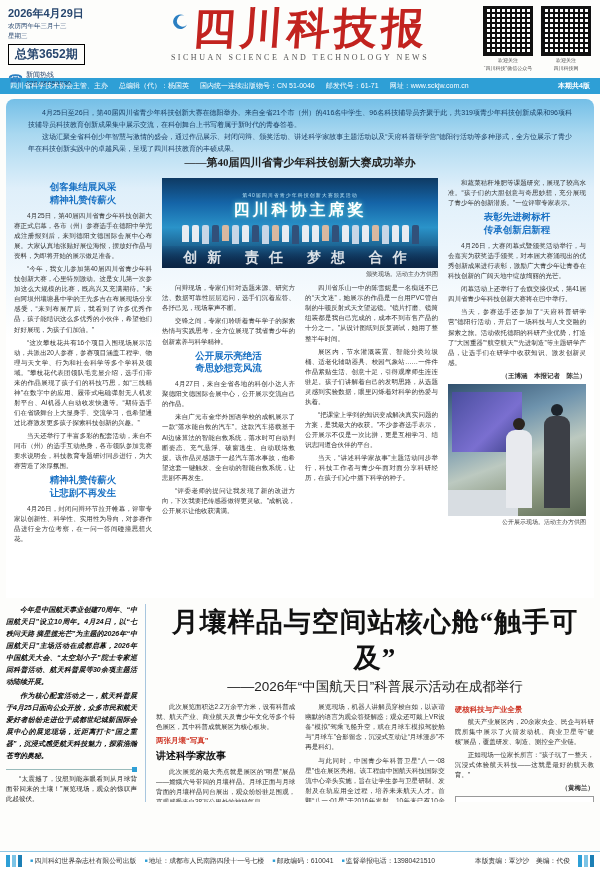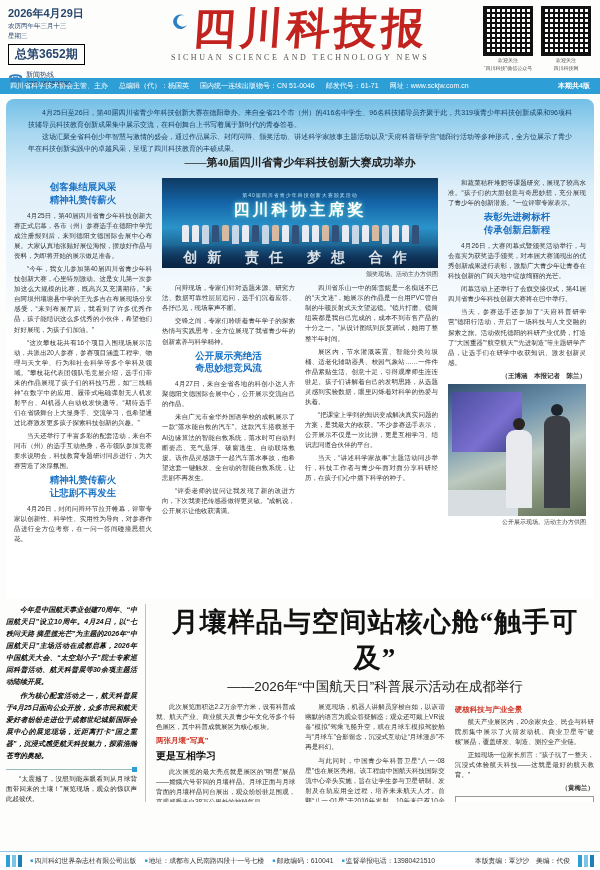--- a/index.html
+++ b/index.html
@@ -274,21 +274,21 @@
       <p>“太震撼了，没想到能亲眼看到从月球背面带回来的土壤！”展览现场，观众的惊叹声此起彼伏。</p>
 
     </div>
     <div class="b-right">
       <h3 class="b-headline">月壤样品与空间站核心舱“触手可及”</h3>
       <div class="b-subtitle">——2026年“中国航天日”科普展示活动在成都举行</div>
       <div class="b-cols">
         <div class="col">
           <p>此次展览面积达2.2万余平方米，设有科普成就、航天产业、商业航天及青少年文化等多个特色展区，其中科普成就展区为核心板块。</p>
           <div class="k">两张月壤“写真”</div>
-          <div class="ksub">更是互相学习</div>
+          <div class="ksub">讲述科学家故事</div>
           <p>此次展览的最大亮点就是展区的“明星”展品——嫦娥六号带回的月壤样品。月球正面与月球背面的月壤样品同台展出，观众纷纷驻足围观，直观感受来自38万公里外的神秘气息。</p>
 
         </div>
         <div class="col">
           <p>展览现场，机器人讲解员穿梭自如，以诙谐幽默的语言为观众答疑解惑；观众还可戴上VR设备“模拟”驾乘飞船升空，或在月球车模拟驾驶舱与“月球车”合影留念，沉浸式互动让“月球漫步”不再是科幻。</p>
           <p>与此同时，中国青少年科普卫星“八一·08星”也在展区亮相。该工程由中国航天科技国际交流中心牵头实施，旨在让学生参与卫星研制、发射及在轨应用全过程，培养未来航天人才。首颗“八一·01星”于2016年发射，10年来已有10余颗卫星进入太空。</p>
         </div>
         <div class="col">
           <div class="k">硬核科技与产业全景</div>
           <p>航天产业展区内，20余家央企、民企与科研院所集中展示了火箭发动机、商业卫星等“硬核”展品，覆盖研发、制造、测控全产业链。</p>

